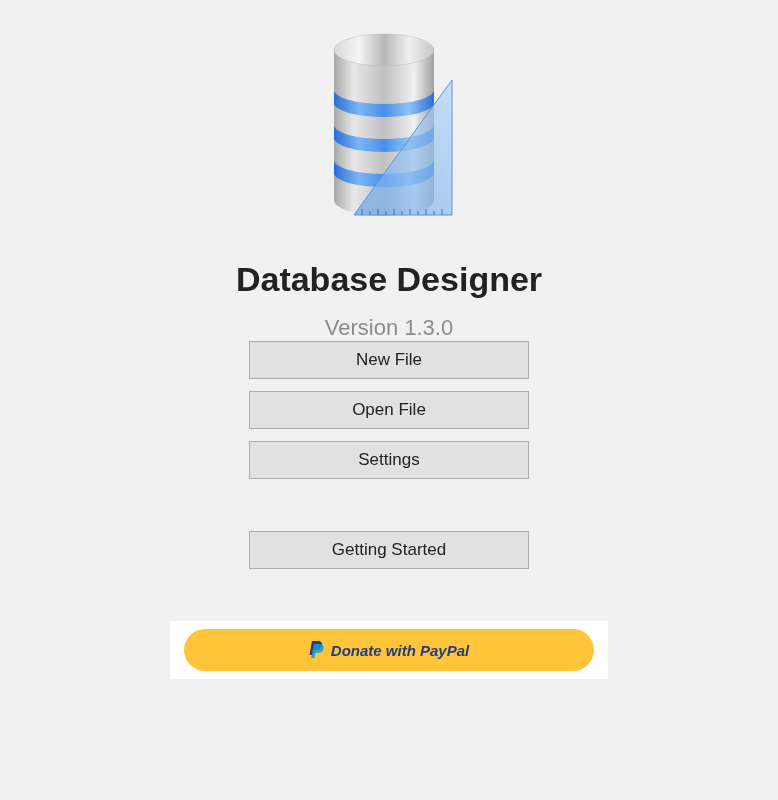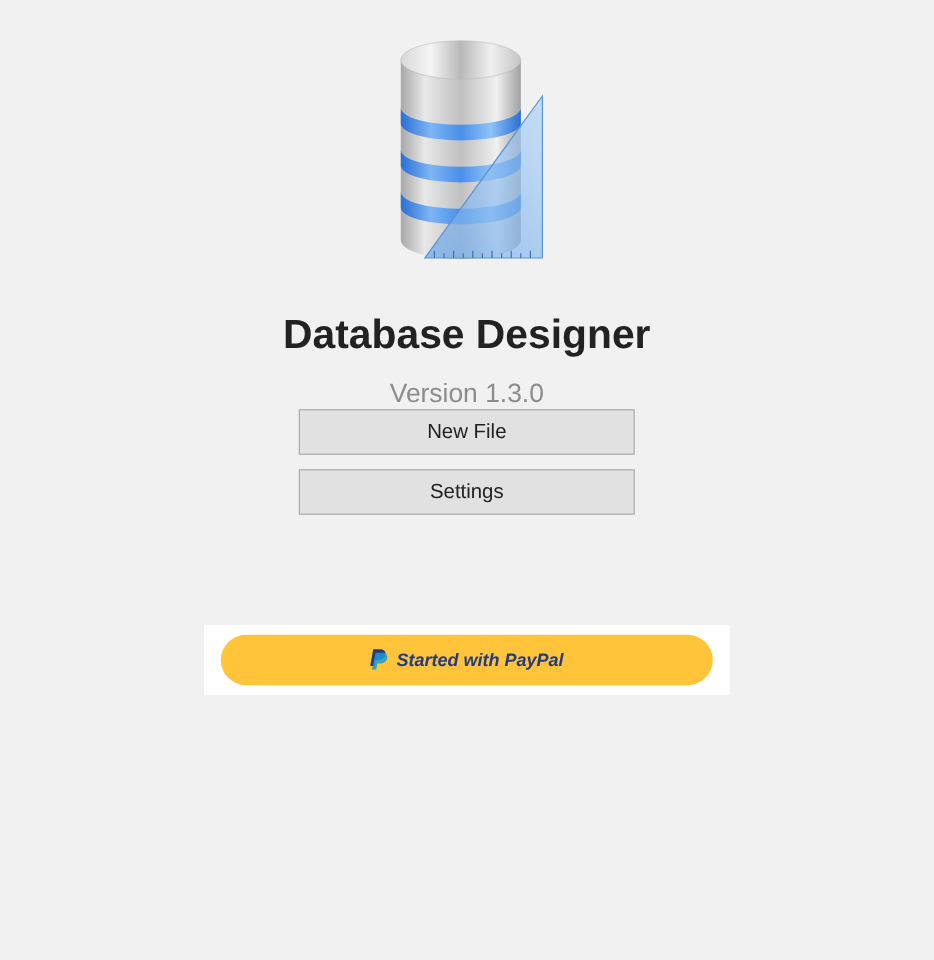--- a/index.html
+++ b/index.html
@@ -140,27 +140,29 @@
       <line x1="138" y1="190" x2="138" y2="184"></line>
     </g>
   </svg>
 </div>
 
 <h1 class="app-title">Database Designer</h1>
 <div class="version-text">Version 1.3.0</div>
 
 <div class="btn-group">
   <button class="action-btn">New File</button>
+  <button class="action-btn">Open File</button>
   <button class="action-btn">Settings</button>
   <div class="gap-spacer"></div>
+  <button class="action-btn">Getting Started</button>
 </div>
 
 <div class="donate-area">
   <button class="donate-btn">
     <span class="pp-icon">
       <svg width="16" height="20" viewBox="0 0 16 20">
         <path d="M 3 1 L 9 1 C 12 1 14 3 13 6 C 12.5 8.5 10 10 7 10 L 5 10 L 4 15 L 0.5 15 Z" fill="#253b80"></path>
         <path d="M 5 4 L 10.5 4 C 13.5 4 15.5 6 14.5 9 C 14 11.5 11.5 13 8.5 13 L 6.5 13 L 5.5 18 L 2 18 Z" fill="#179bd7" fill-opacity="0.85"></path>
       </svg>
     </span>
-    <span>Started with PayPal</span>
+    <span>Donate with PayPal</span>
   </button>
 </div>
 
 </body></html>

